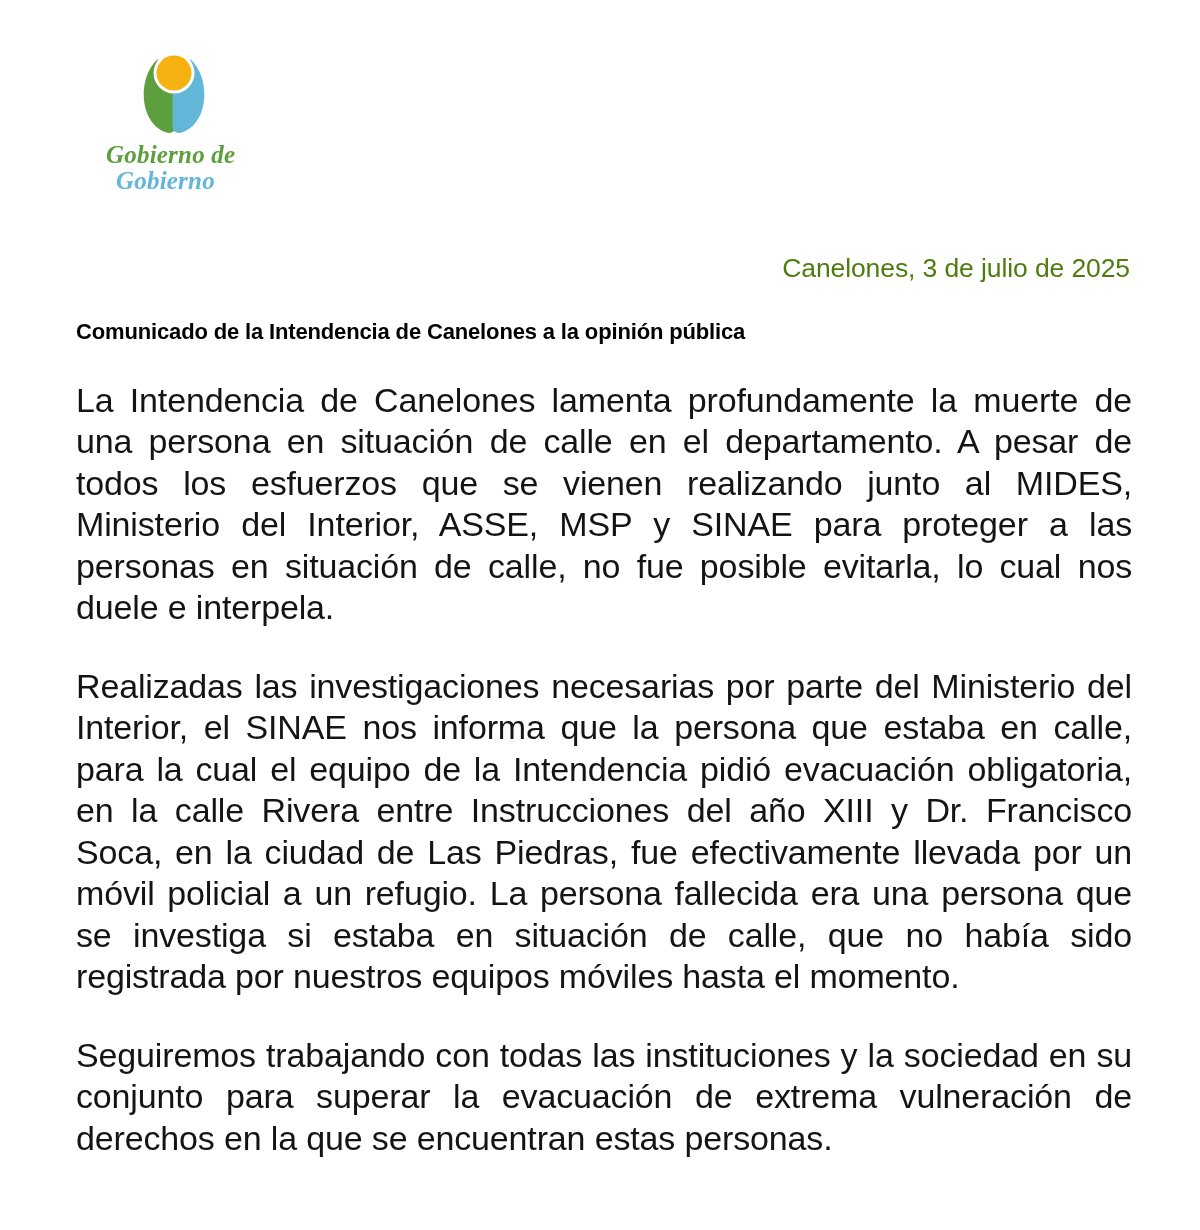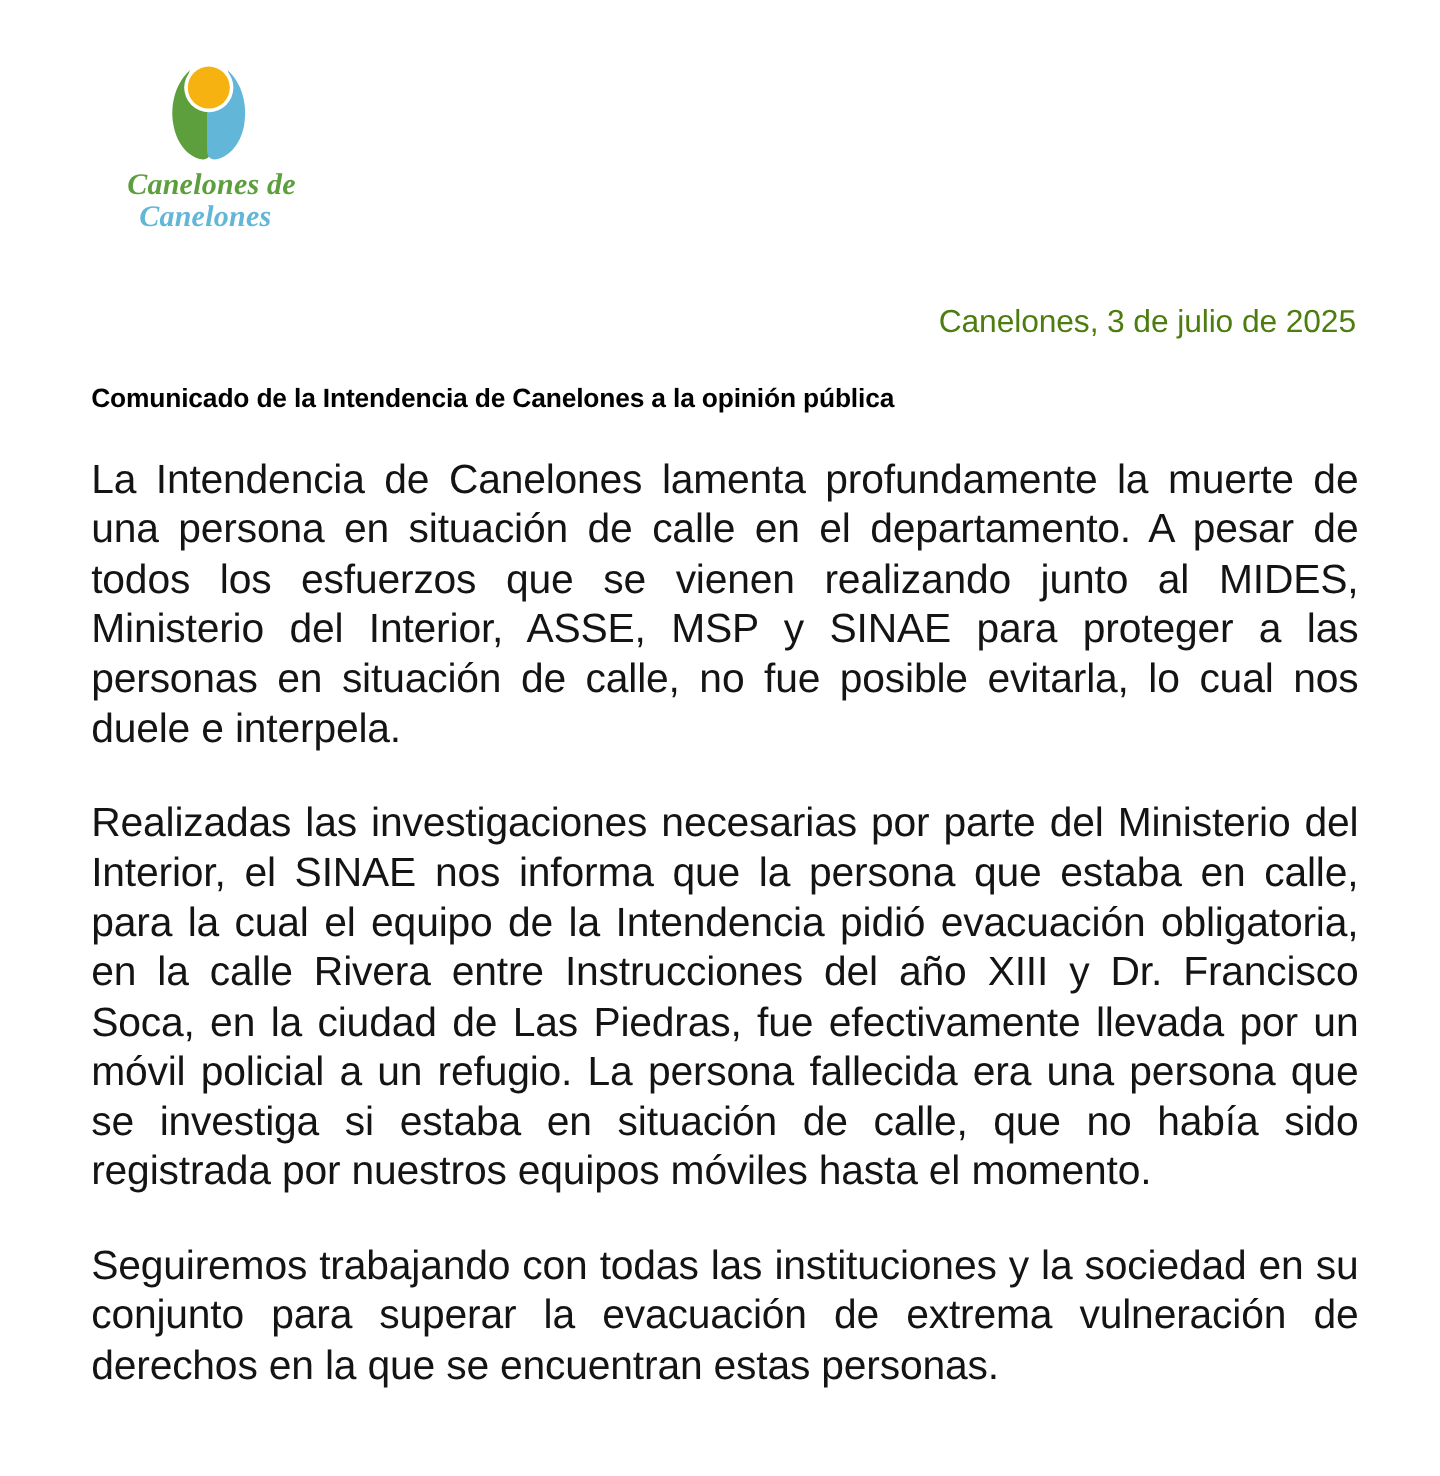--- a/index.html
+++ b/index.html
@@ -108,22 +108,22 @@
       <path d="M33.5 13.5 C20.5 24 15.5 43 18.5 60 C21 74.5 29.5 85.5 40.5 88.5 C46 90 49.5 87 49.5 81.5 L49.5 50.5 C49.5 43.5 45.5 38 39.5 34.5 C33 30.5 30.5 24 31.5 17 C31.8 14.6 33.5 13.5 33.5 13.5 Z" fill="#5d9e3d"></path>
 
       <path d="M62.5 13.5 C75.5 24 80.5 43 77.5 60 C75 74.5 66.5 85.5 55.5 88.5 C50 90 46.5 87 46.5 81.5 L46.5 50.5 C46.5 43.5 50.5 38 56.5 34.5 C63 30.5 65.5 24 64.5 17 C64.2 14.6 62.5 13.5 62.5 13.5 Z" fill="#62b6d8"></path>
 
       <path d="M48 82 C48 58 48 48 48 44 C48 40 47 37 45 35 L51 35 C49 37 48 40 48 44 Z" fill="#ffffff"></path>
 
       <circle cx="48" cy="29" r="20.5" fill="#ffffff"></circle>
       <circle cx="48" cy="29" r="17.5" fill="#f6b210"></circle>
     </svg>
     <div class="logo-wordmark">
-      <span class="logo-line1">Canelones de</span>
-      <span class="logo-line2">Canelones</span>
+      <span class="logo-line1">Gobierno de</span>
+      <span class="logo-line2">Gobierno</span>
     </div>
   </div>
 
   <div class="date-line">Canelones, 3 de julio de 2025</div>
 
   <div class="content">
     <h1 class="headline">Comunicado de la Intendencia de Canelones a la opinión pública</h1>
     <p class="para">La Intendencia de Canelones lamenta profundamente la muerte de una persona en situación de calle en el departamento. A pesar de todos los esfuerzos que se vienen realizando junto al MIDES, Ministerio del Interior, ASSE, MSP y SINAE para proteger a las personas en situación de calle, no fue posible evitarla, lo cual nos duele e interpela.</p>
     <p class="para">Realizadas las investigaciones necesarias por parte del Ministerio del Interior, el SINAE nos informa que la persona que estaba en calle, para la cual el equipo de la Intendencia pidió evacuación obligatoria, en la calle Rivera entre Instrucciones del año XIII y Dr. Francisco Soca, en la ciudad de Las Piedras, fue efectivamente llevada por un móvil policial a un refugio. La persona fallecida era una persona que se investiga si estaba en situación de calle, que no había sido registrada por nuestros equipos móviles hasta el momento.</p>
     <p class="para">Seguiremos trabajando con todas las instituciones y la sociedad en su conjunto para superar la evacuación de extrema vulneración de derechos en la que se encuentran estas personas.</p>

